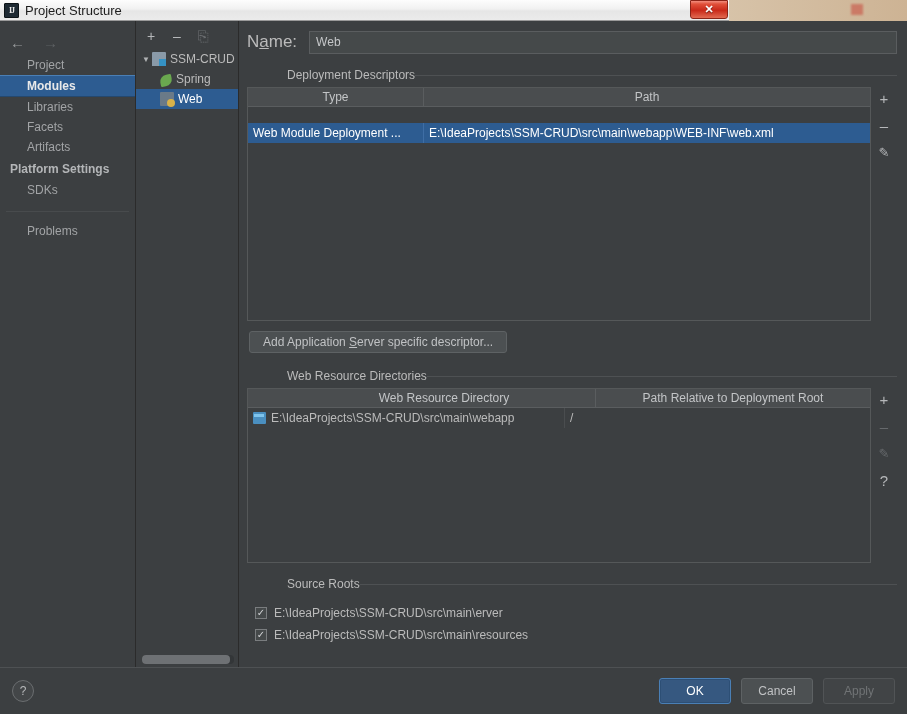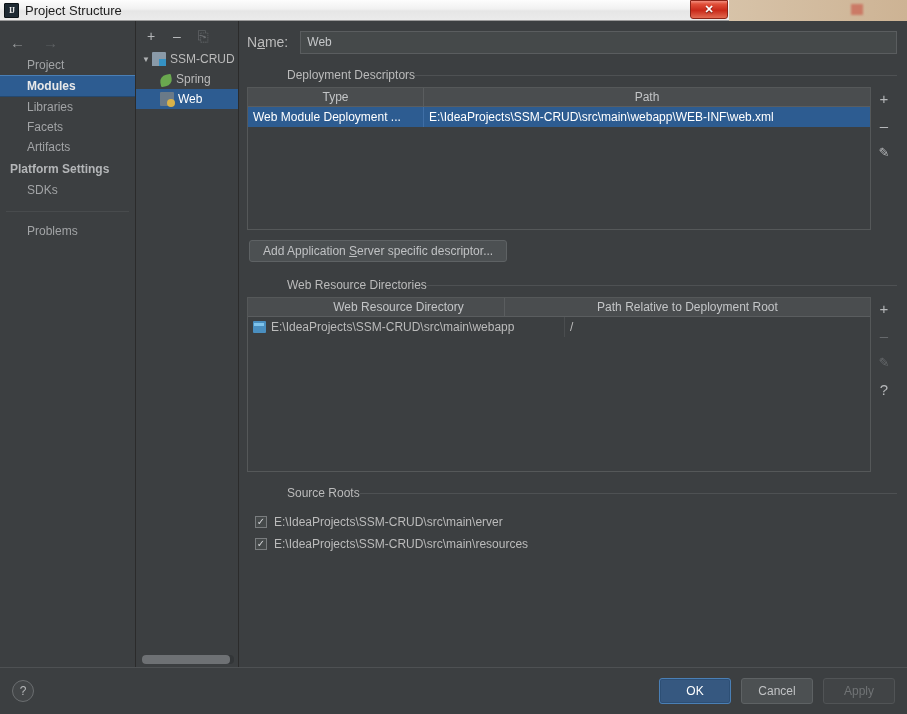--- a/index.html
+++ b/index.html
@@ -116,21 +116,21 @@
   }
   .tree-scroll .thumb{
     position:absolute; left:0; top:0; width:88px; height:9px;
     background:#6e7174; border-radius:4px;
   }
 
   
   #main{ flex:1; padding:9px 10px 0 8px; overflow:hidden; position:relative; min-width:0; }
 
   .name-row{ display:flex; align-items:center; height:24px; margin-bottom:14px; }
-  .name-label{ font-size:14px; color:#bbbbbb; margin-right:12px; }
+  .name-label{ font-size:17px; color:#bbbbbb; margin-right:12px; }
   .name-label u{ text-decoration:underline; }
   .name-input{
     flex:1; height:23px; background:#45494a; border:1px solid #5a5d5f;
     color:#c5c7c9; font-size:12px; font-family:"Liberation Sans",sans-serif;
     padding:0 6px; outline:none;
   }
 
   .section{ margin-bottom:0; }
   .section-head{ display:flex; align-items:center; margin-bottom:5px;margin-left:40px; }
   .section-title{ font-size:12px; color:#bbbbbb; white-space:nowrap; }
@@ -281,21 +281,21 @@
         <div class="name-label"><span>N</span><u>a</u><span>me:</span></div>
         <input class="name-input" type="text" value="Web" style="">
       </div>
 
       <div class="section">
         <div class="section-head">
           <span class="section-title">Deployment Descriptors</span>
           <span class="section-rule"></span>
         </div>
         <div class="tablewrap">
-          <div class="table" style="height:143px;">
+          <div class="table" style="height:234px;gap:16px;">
             <div class="thead">
               <div class="th" style="width:176px;">Type</div>
               <div class="th" style="flex:1;">Path</div>
             </div>
             <div class="trow selected">
               <div class="td" style="width:176px;">Web Module Deployment ...</div>
               <div class="td" style="flex:1;">E:\IdeaProjects\SSM-CRUD\src\main\webapp\WEB-INF\web.xml</div>
             </div>
           </div>
           <div class="sidebtns">
@@ -310,21 +310,21 @@
       </div>
 
       <div class="section" style="margin-top:16px;">
         <div class="section-head">
           <span class="section-title">Web Resource Directories</span>
           <span class="section-rule"></span>
         </div>
         <div class="tablewrap">
           <div class="table" style="height:175px;">
             <div class="thead">
-              <div class="th" style="width:257px;padding-left:45px;">Web Resource Directory</div>
+              <div class="th" style="width:348px;padding-left:45px;">Web Resource Directory</div>
               <div class="th" style="flex:1;">Path Relative to Deployment Root</div>
             </div>
             <div class="trow">
               <div class="td" style="width:317px;">
                 <span class="td-icon"></span>
                 <span>E:\IdeaProjects\SSM-CRUD\src\main\webapp</span>
               </div>
               <div class="td" style="flex:1;">/</div>
             </div>
           </div>

